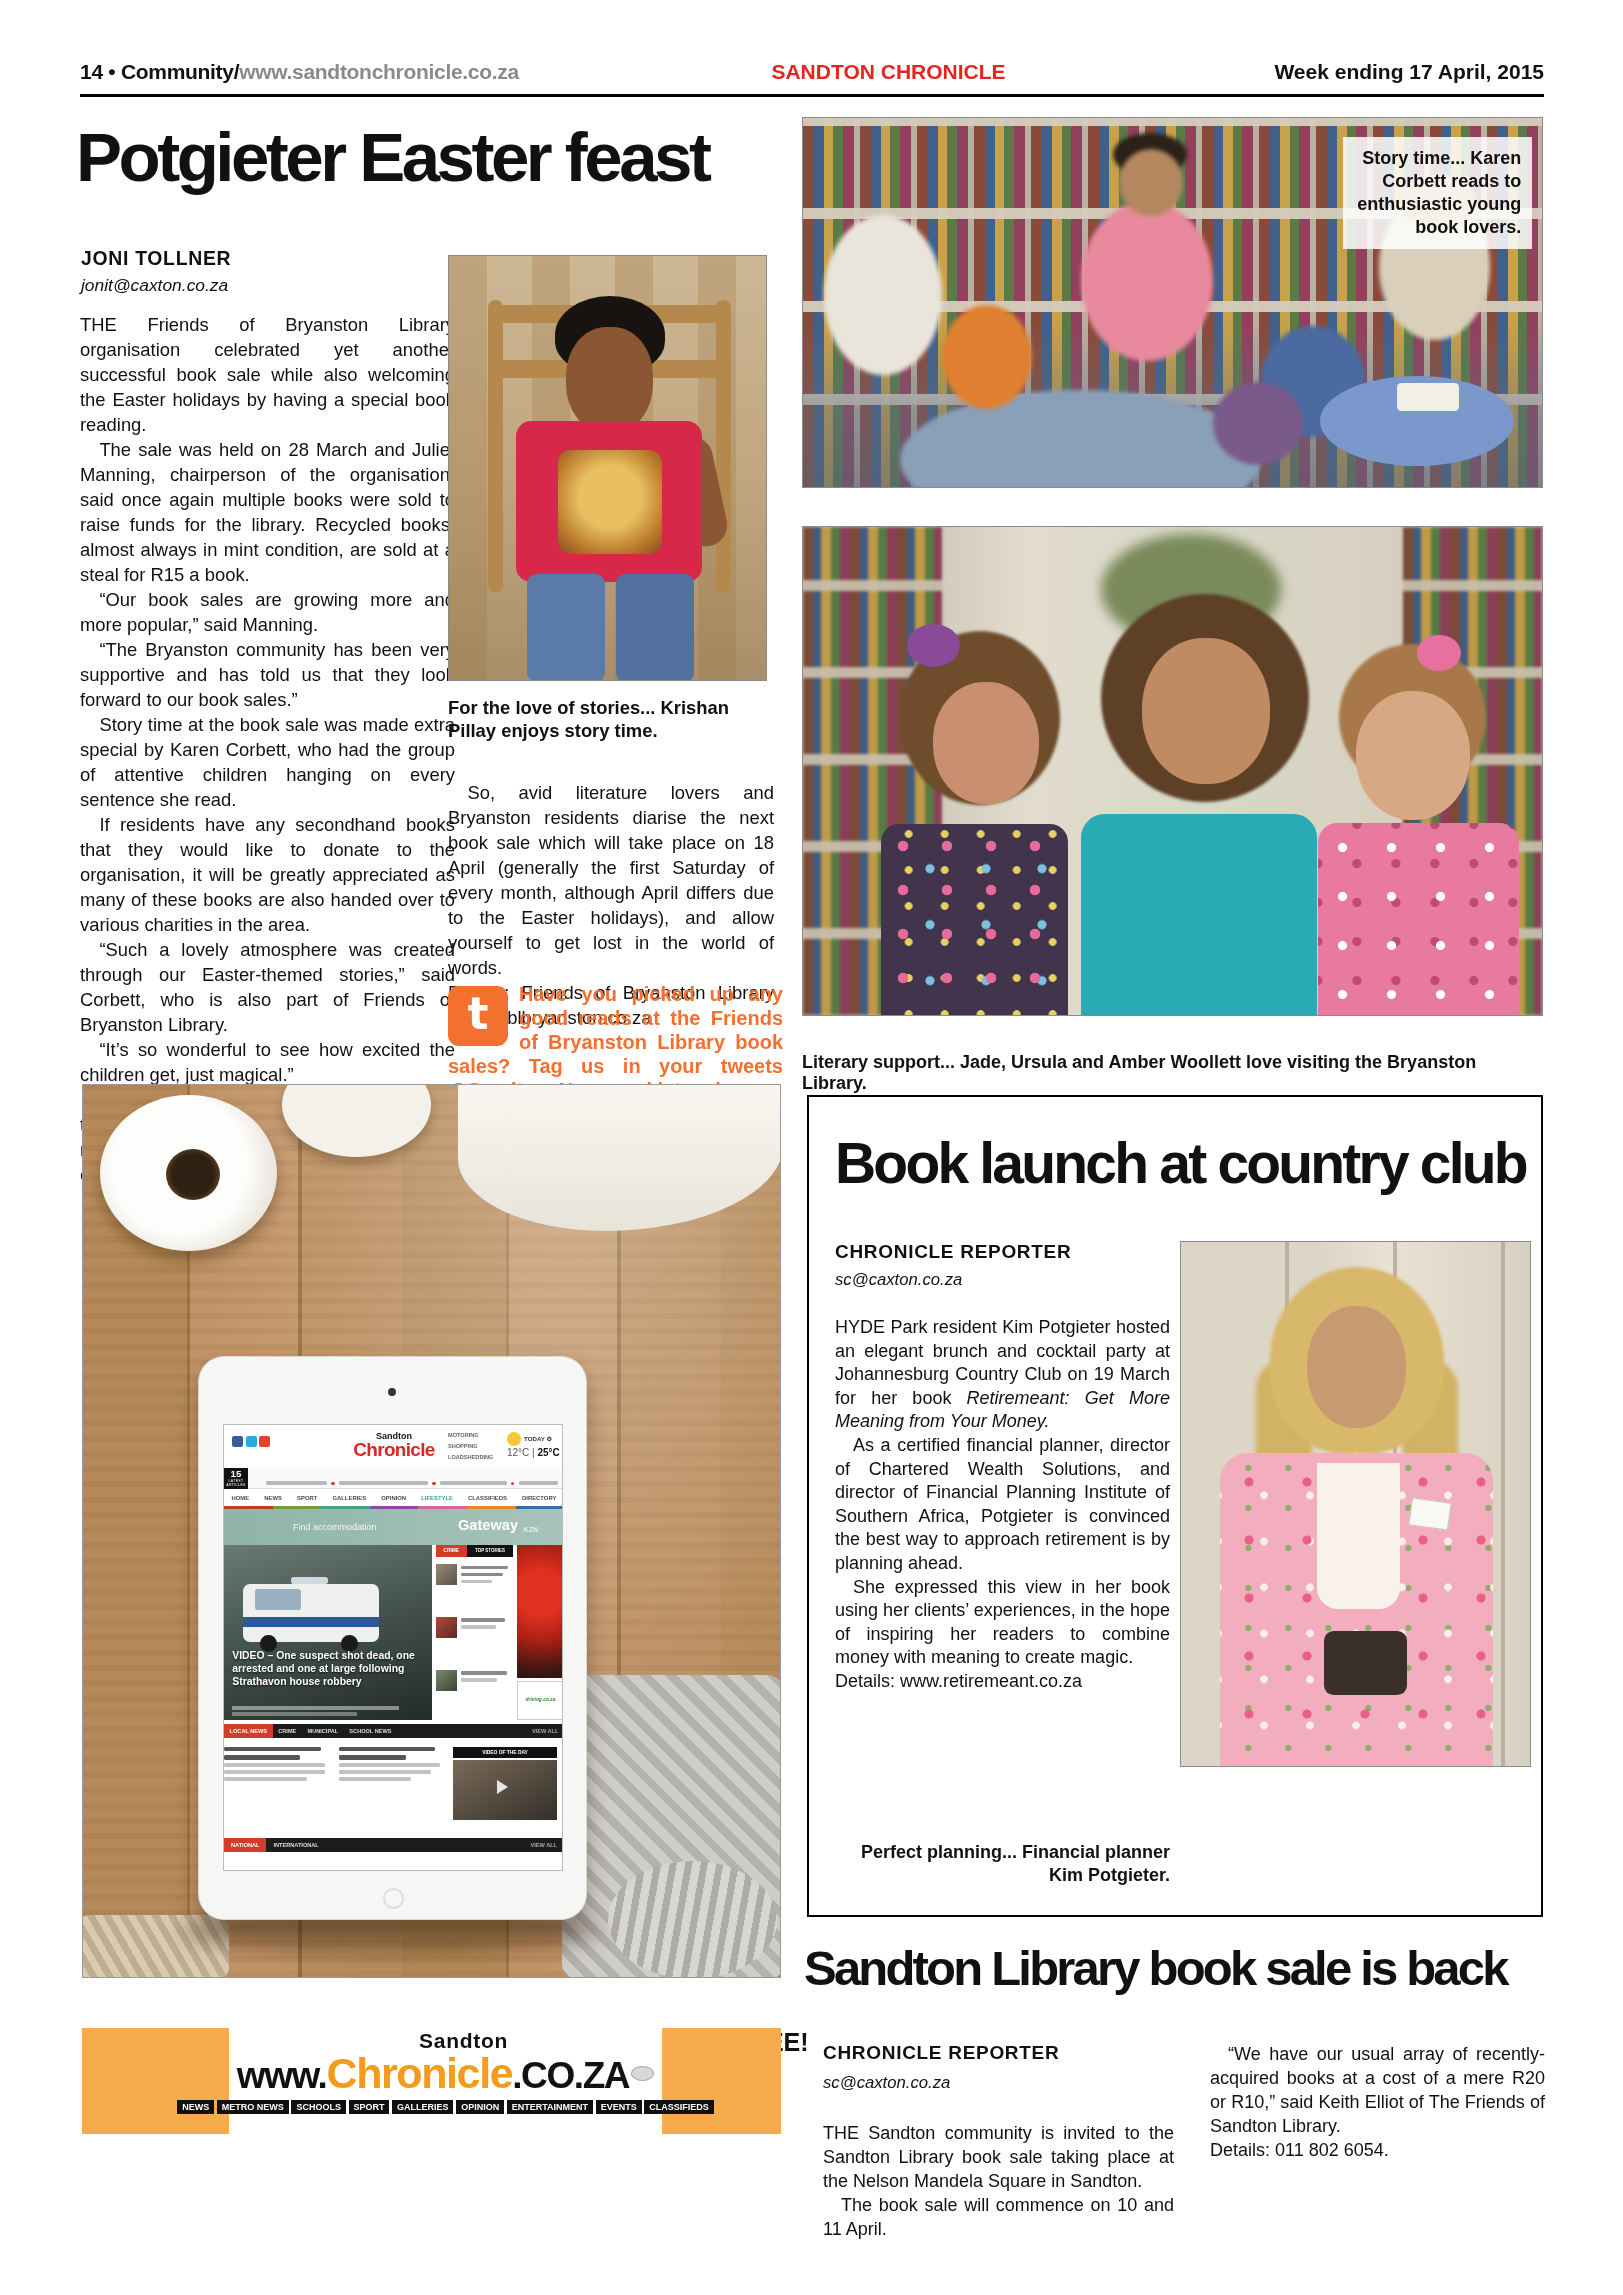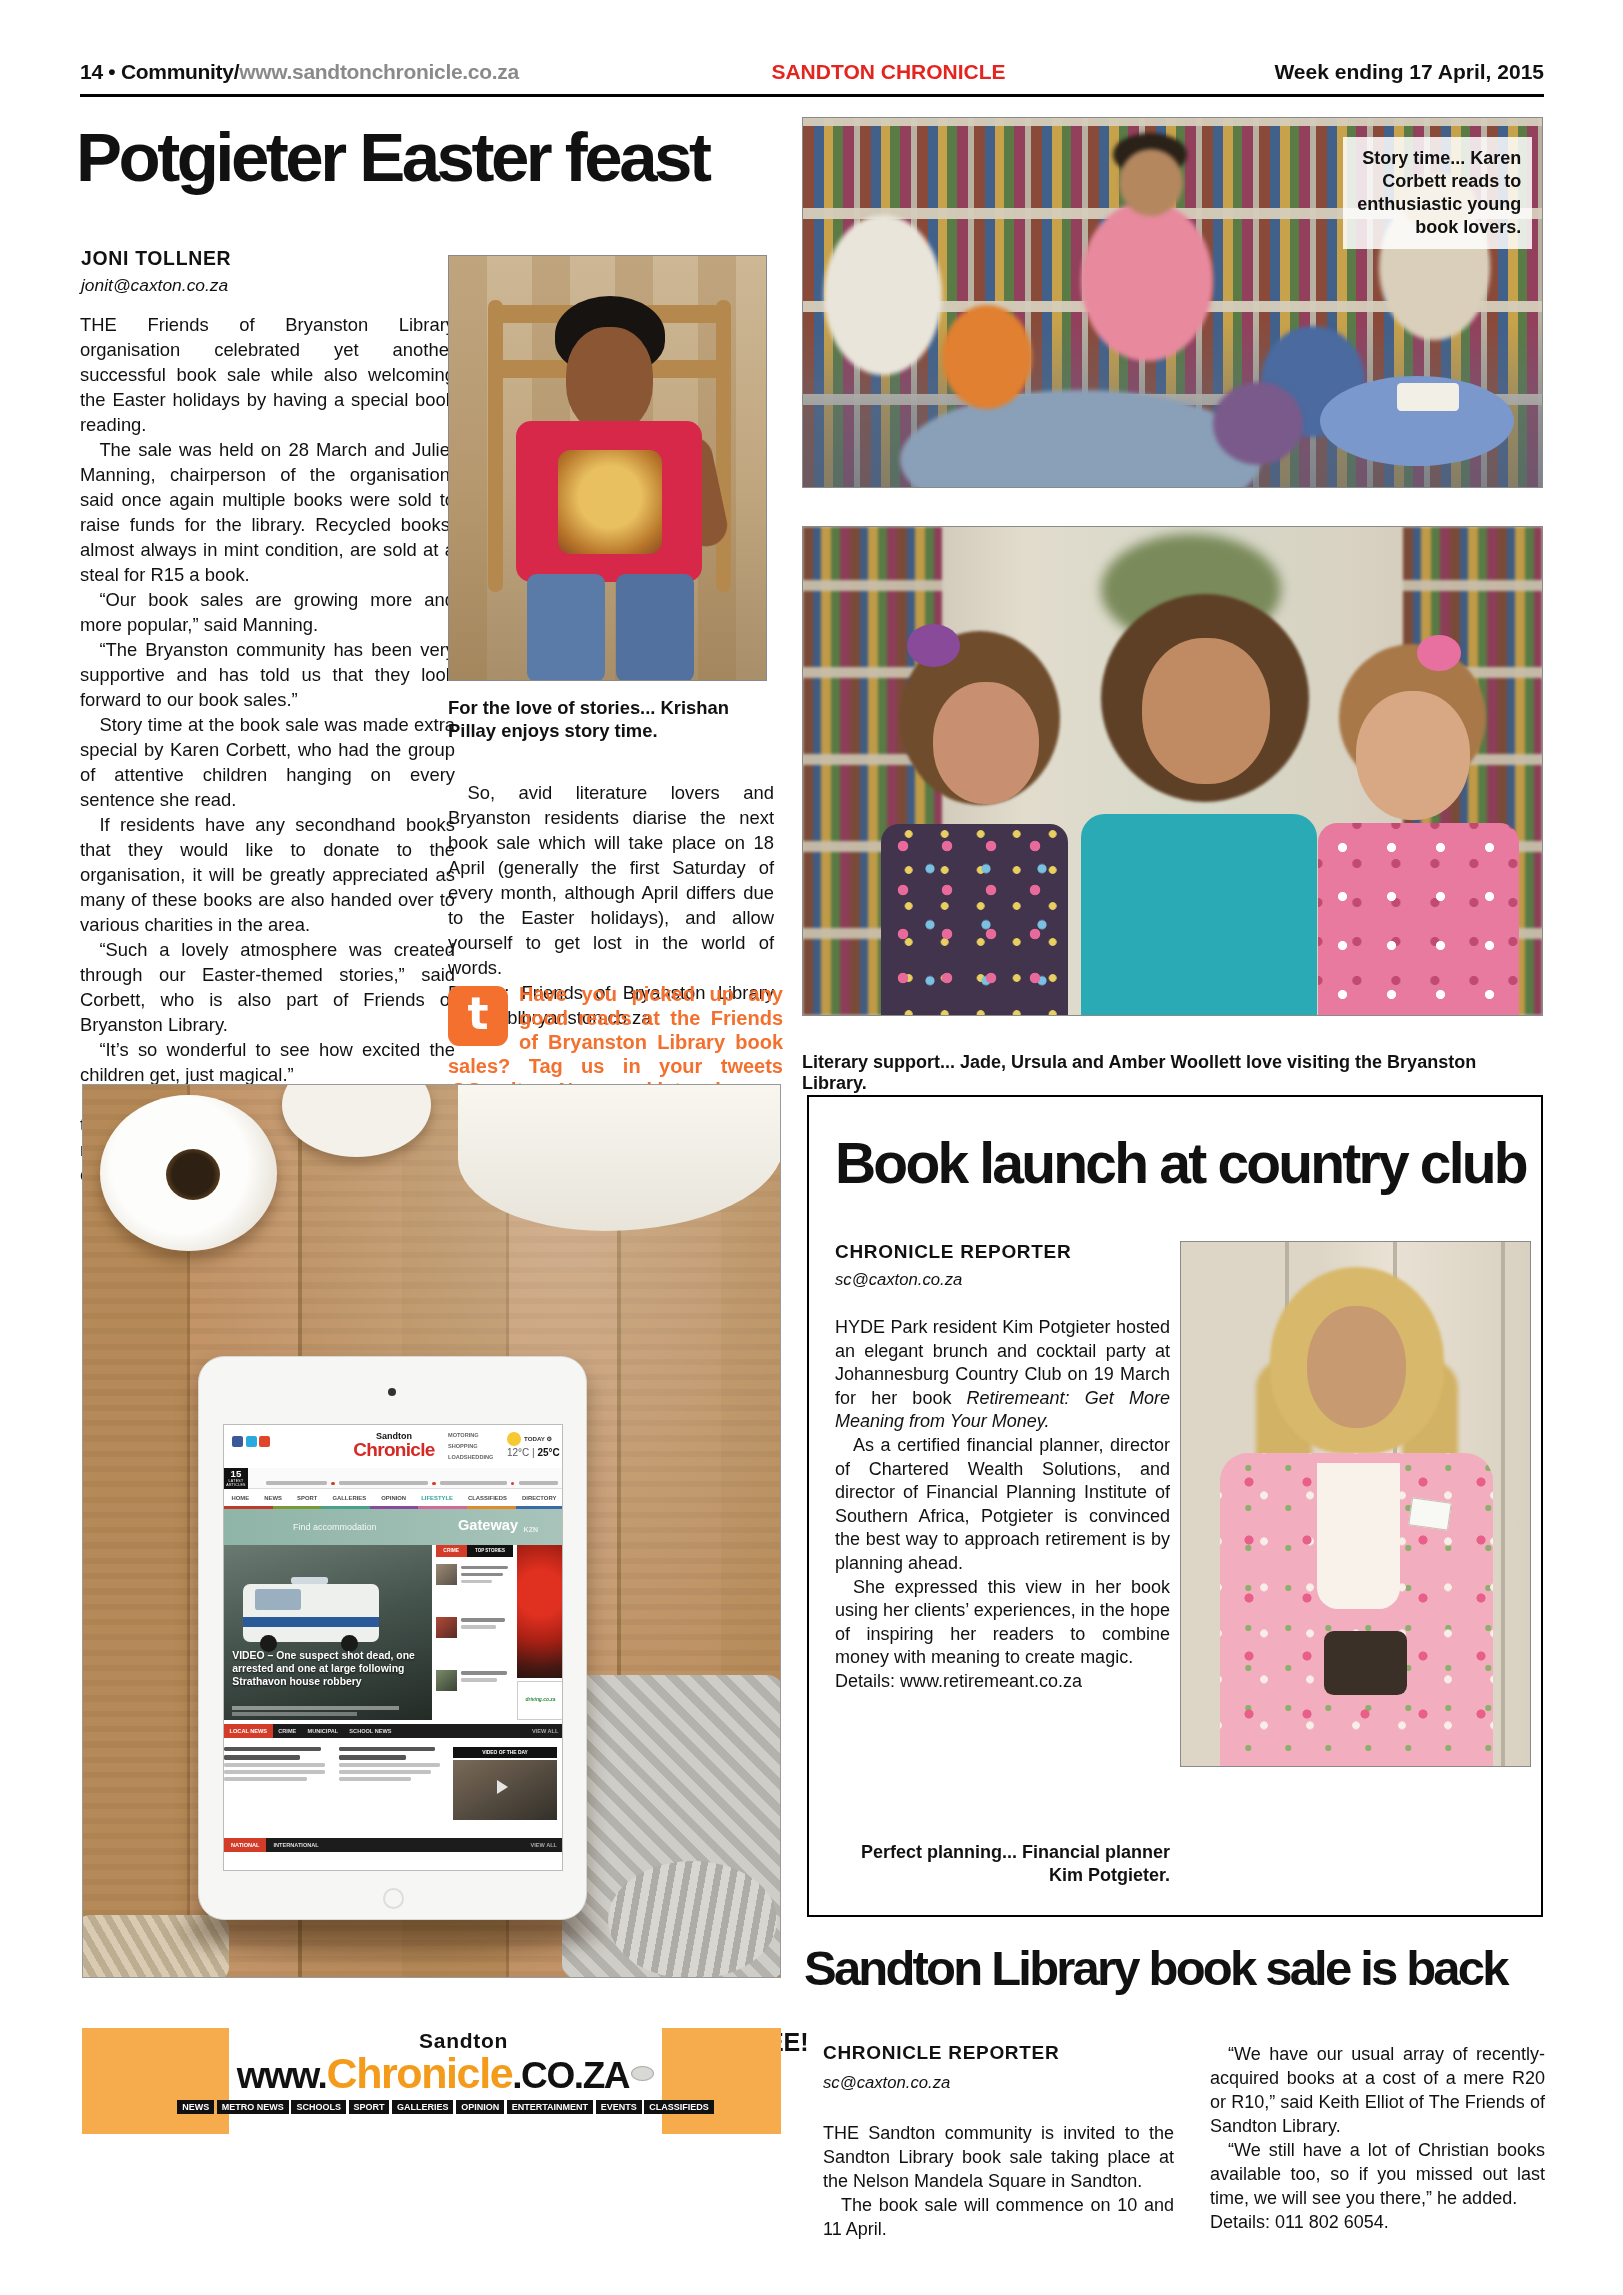--- a/index.html
+++ b/index.html
@@ -337,21 +337,20 @@
 
   <h2 class="abs bs-title">Sandton Library book sale is back</h2>
   <div class="abs byline" style="left:823px; top:2042px; font-size:19px;">CHRONICLE REPORTER</div>
   <div class="abs email" style="left:823px; top:2073px; font-size:16.7px;">sc@caxton.co.za</div>
   <div class="abs bs-col" style="left:823px; top:2121px; width:351px;">
     <p>THE Sandton community is invited to the Sandton Library book sale taking place at the Nelson Mandela Square in Sandton.</p>
     <p>The book sale will commence on 10 and 11 April.</p>
   </div>
   <div class="abs bs-col" style="left:1210px; top:2042px; width:335px;">
     <p style="text-indent:18px;">“We have our usual array of recently-acquired books at a cost of a mere R20 or R10,” said Keith Elliot of The Friends of Sandton Library.</p>
-    <p>“We still have a lot of Christian books available too, so if you missed out last time, we will see you there,” he added.</p>
     <p style="text-indent:0;">Details: 011 802 6054.</p>
   </div>
 
   <div class="abs promo-photo">
     <div class="roll1">
         <div class="roll1-hole"></div>
       </div>
     <div class="roll2"></div>
     <div class="cloth"></div>
     <div class="knit-blanket"></div>

